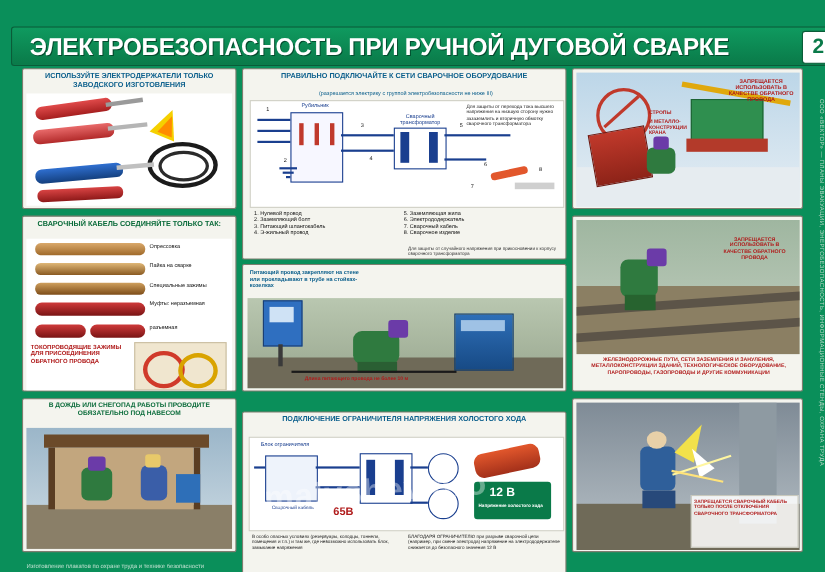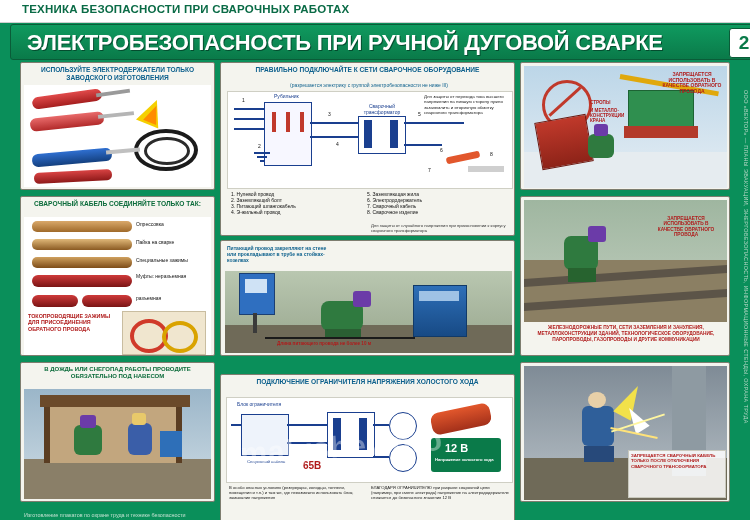--- a/index.html
+++ b/index.html
@@ -82,23 +82,20 @@
     position:absolute;left:24px;bottom:2px;
     font-size:5.4px;color:#bfe0cf;
   }
   .numlist div{font-size:5px;line-height:1.22;color:#111;}
 </style>
 </head>
 <body>
 
 <div class="poster">
 
-  <div class="topstrip">
-    <div class="t">ТЕХНИКА БЕЗОПАСНОСТИ ПРИ СВАРОЧНЫХ РАБОТАХ</div>
-  </div>
 
   <div class="header">
     <div class="title">ЭЛЕКТРОБЕЗОПАСНОСТЬ ПРИ РУЧНОЙ ДУГОВОЙ СВАРКЕ</div>
     <div class="num">2</div>
   </div>
 
   <div class="sidewm">ООО «ВЕКТОР» — ПЛАНЫ ЭВАКУАЦИИ, ЭНЕРГОБЕЗОПАСНОСТЬ, ИНФОРМАЦИОННЫЕ СТЕНДЫ, ОХРАНА ТРУДА</div>
   <div class="bottomwm">Изготовление плакатов по охране труда и технике безопасности</div>
 
   <div class="panel" style="left:20px;top:62px;width:195px;height:128px;">

